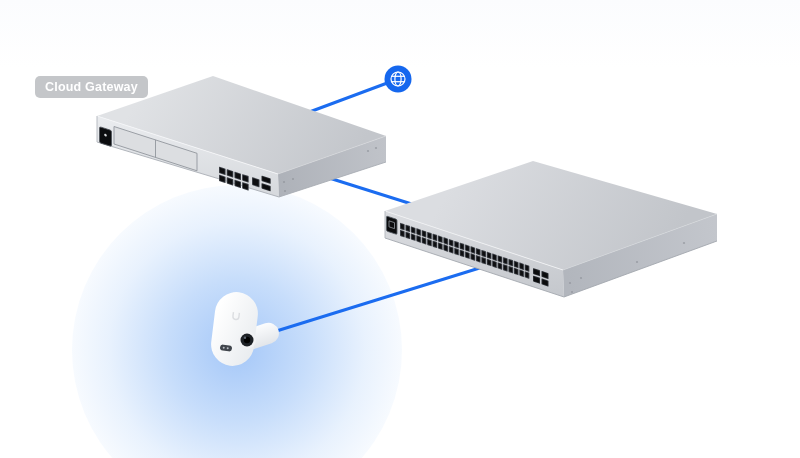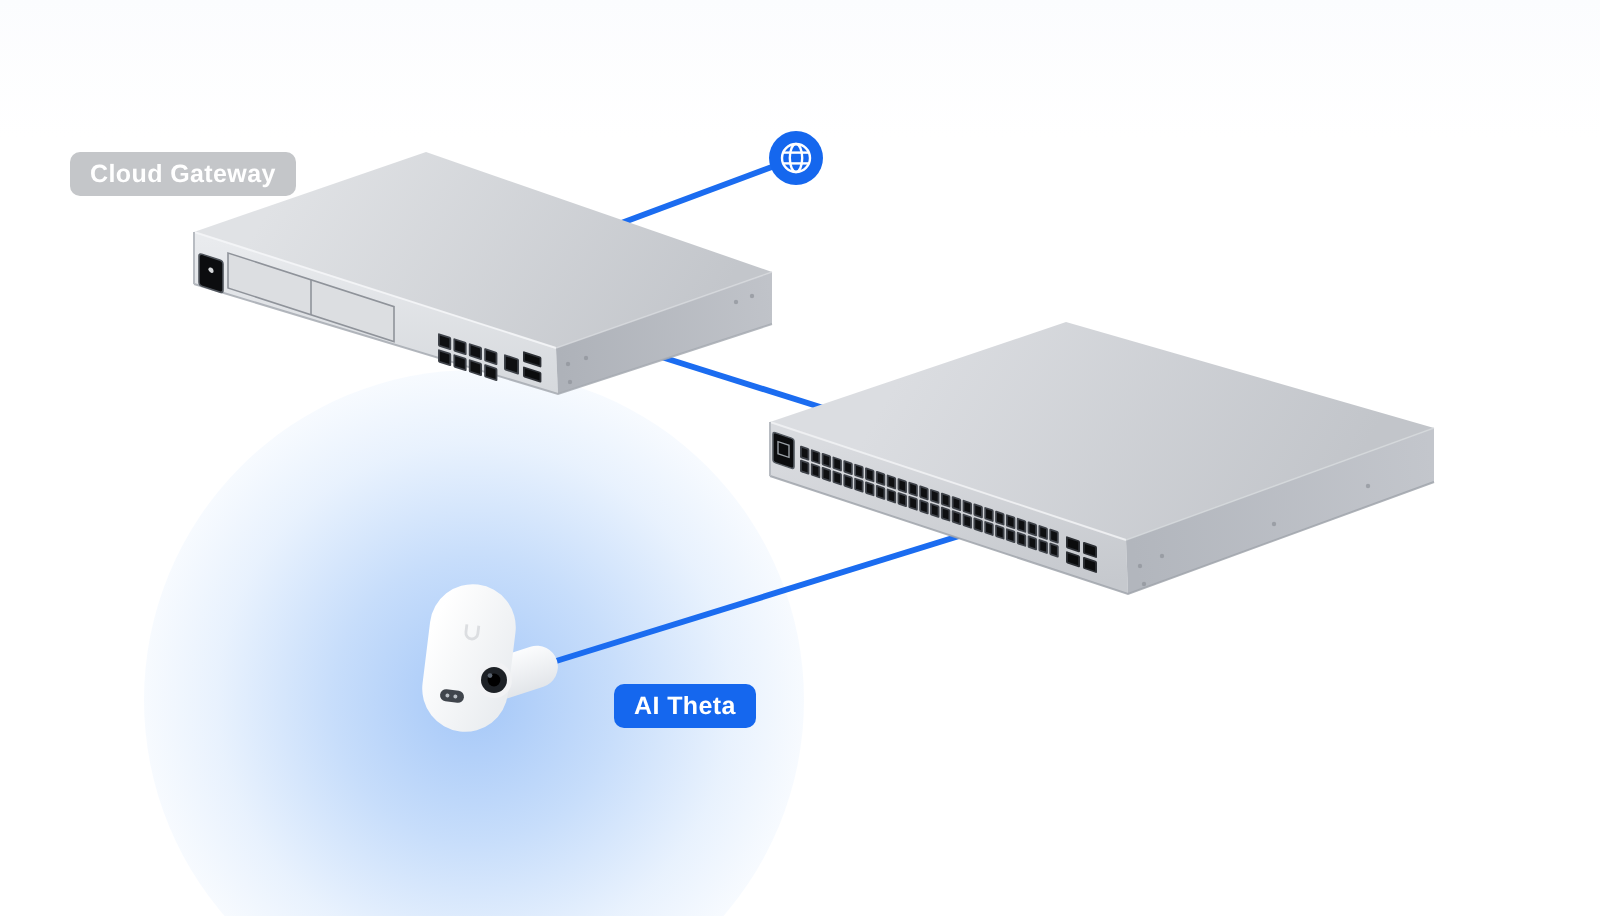--- a/index.html
+++ b/index.html
@@ -297,14 +297,13 @@
       <g>
         <circle cx="247" cy="340" r="9" fill="#f1f2f4"></circle>
         <circle cx="247" cy="340" r="6.5" fill="#1d2126"></circle>
         <circle cx="247" cy="340" r="3.2" fill="#000000"></circle>
         <circle cx="245" cy="337.8" r="1.2" fill="#5b6470"></circle>
       </g>
     </g>
   </svg>
 
   <div class="chip chip-gray chip-gateway">Cloud Gateway</div>
-  <div class="chip chip-blue chip-theta">AI Theta</div>
 </div>
 
 </body></html>

